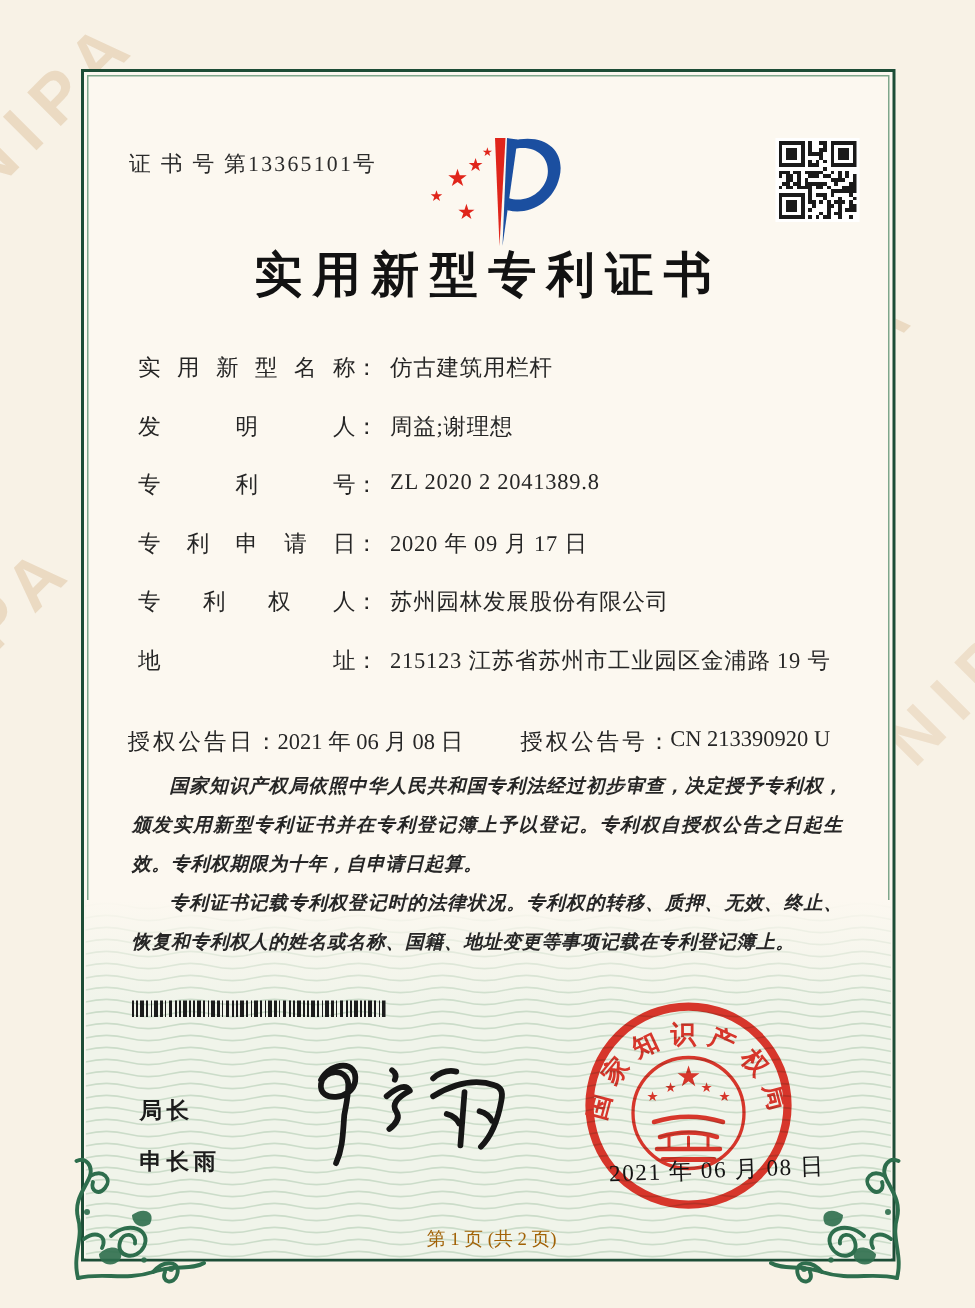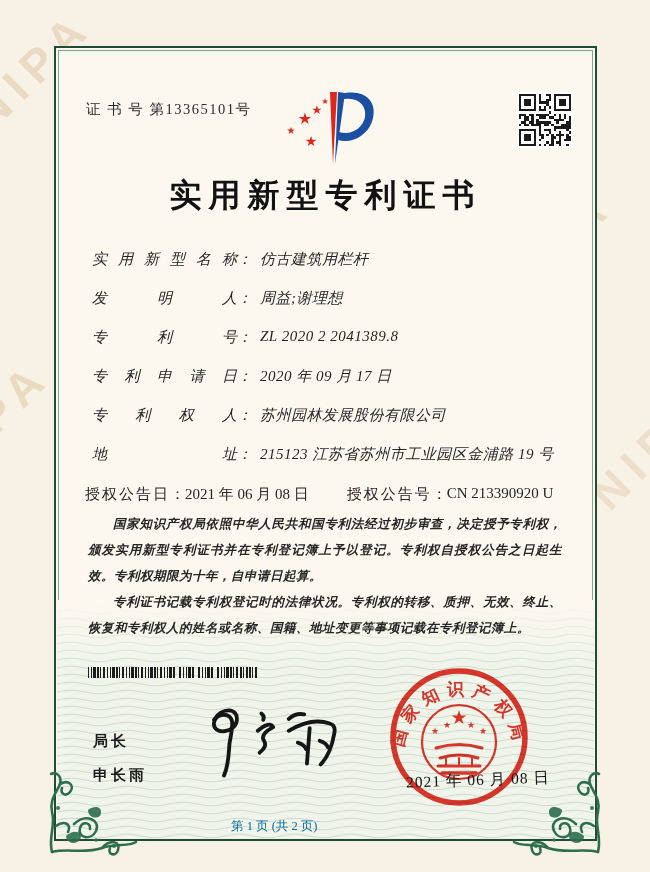--- a/index.html
+++ b/index.html
@@ -50,25 +50,25 @@
   .flourish.right{ left:506px; top:762px; transform:scaleX(-1); }
   
   .cert-no{
     position:absolute; left:86px; top:100px; font-size:14.5px; color:#2b2b2b;
     letter-spacing:1.5px;
   }
   .logo{ position:absolute; left:281px; top:88px; width:96px; height:80px; }
   .qr{ position:absolute; left:517px; top:92px; width:56px; height:56px; background:#fff; padding:2px; }
   .qr svg{ display:block; width:100%; height:100%; fill:#1a1a1a; }
   .title{
-    position:absolute; left:54px; top:174px; width:543px; text-align:center;
+    position:absolute; left:54px; top:162px; width:543px; text-align:center;
     font-size:32px; font-weight:bold; color:#121212; letter-spacing:7px;
   }
   
-  .fields{ position:absolute; left:92px; top:250px; width:470px;font-style:italic; }
+  .fields{ position:absolute; left:92px; top:236px; width:470px; }
   .frow{ height:39px; display:flex; align-items:flex-start; font-size:15px; color:#262626; }
   .flabel{
     display:inline-block; width:145px; text-align:justify; text-align-last:justify;
     color:#262626;
   }
   .fcolon{ width:16px; }
   .fvalue{ margin-left:7px; letter-spacing:0.5px; }
   .grant-row{
     position:absolute; left:85px; top:485px; display:flex; align-items:flex-start;
     font-size:15px; color:#262626; white-space:nowrap;
@@ -100,22 +100,22 @@
   .signature svg{ width:100%; height:100%; }
   
   .seal{ position:absolute; left:384px; top:662px; width:150px; height:150px; mix-blend-mode:multiply; }
   .seal svg{ width:100%; height:100%; }
   .seal-date{
     position:absolute; left:406px; top:770px; font-size:15.5px; color:#141414;
     letter-spacing:1px; transform:rotate(-2deg); white-space:nowrap;
   }
   
   .footer{
-    position:absolute; left:231px; top:818px; width:140px; text-align:left;
-    font-size:12.5px; color:#0369a1;
+    position:absolute; left:231px; top:818px; width:140px; text-align:right;
+    font-size:12.5px; color:#a16207;
   }
 </style>
 </head>
 <body>
 
 <div class="page">
 
   <div>
     <span class="wm wm1">CNIPA</span>
     <span class="wm wm2">CNIPA</span>

